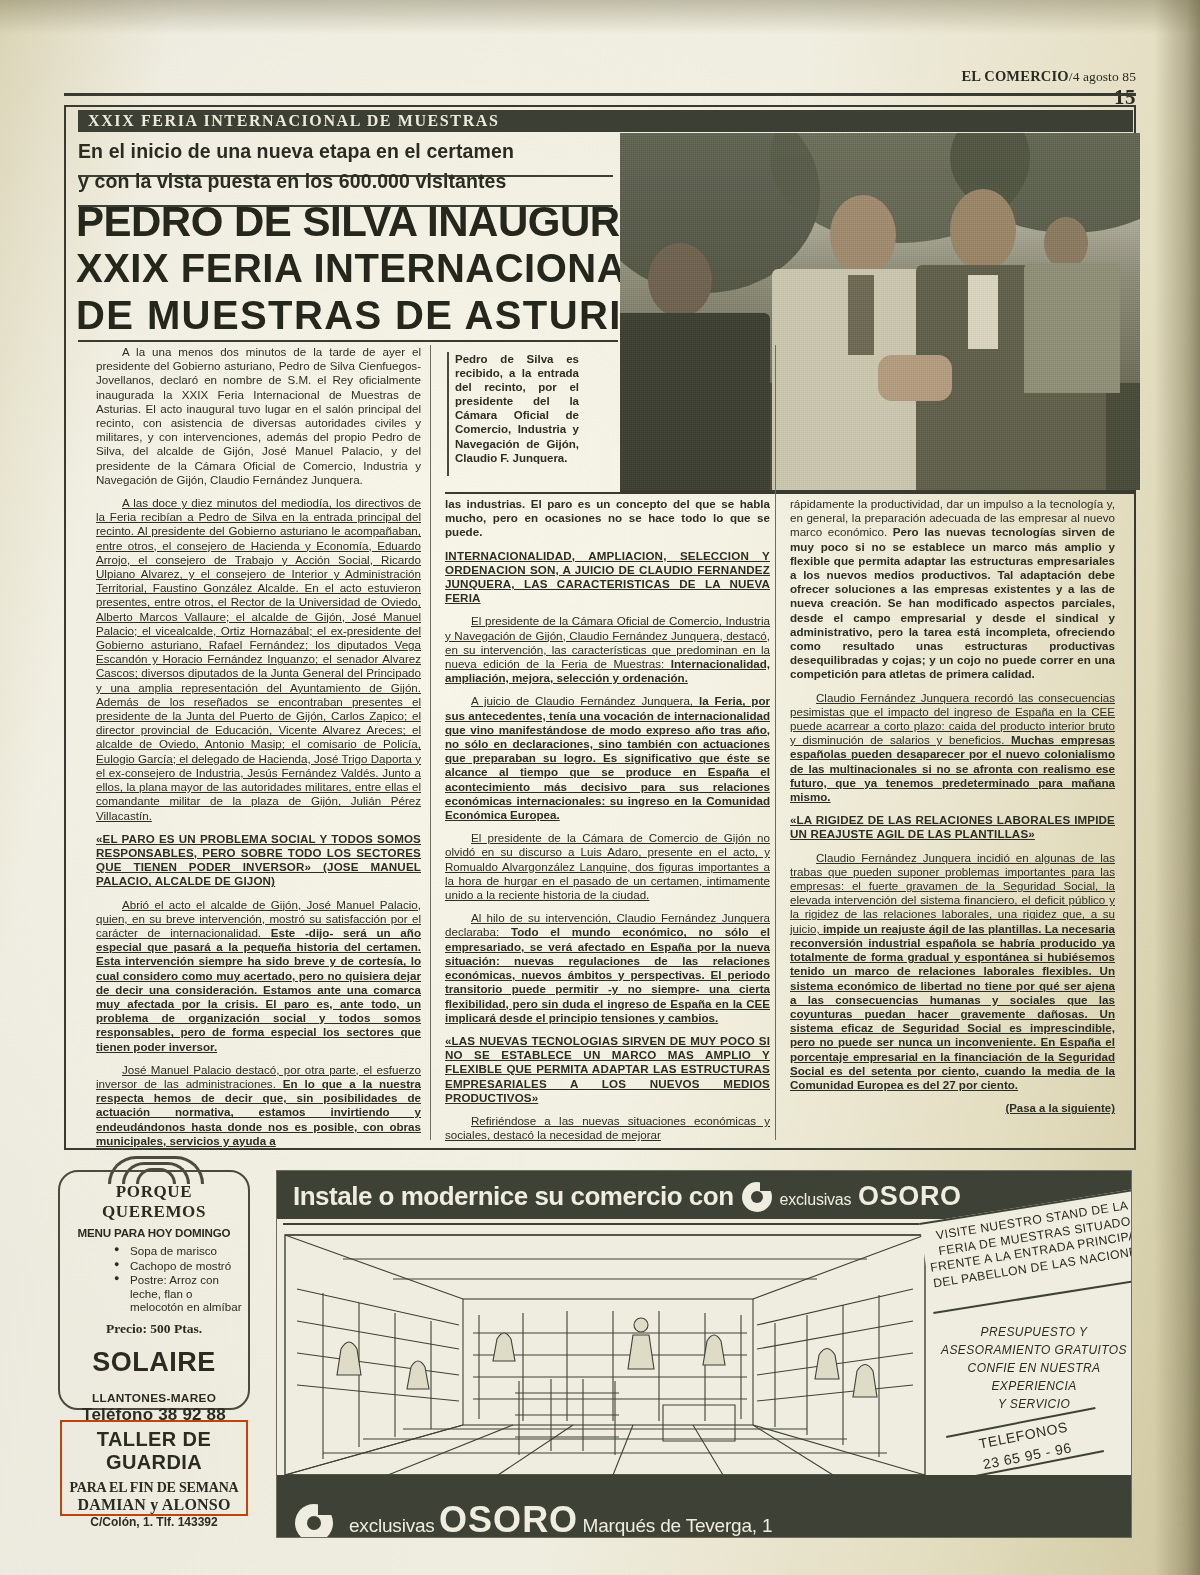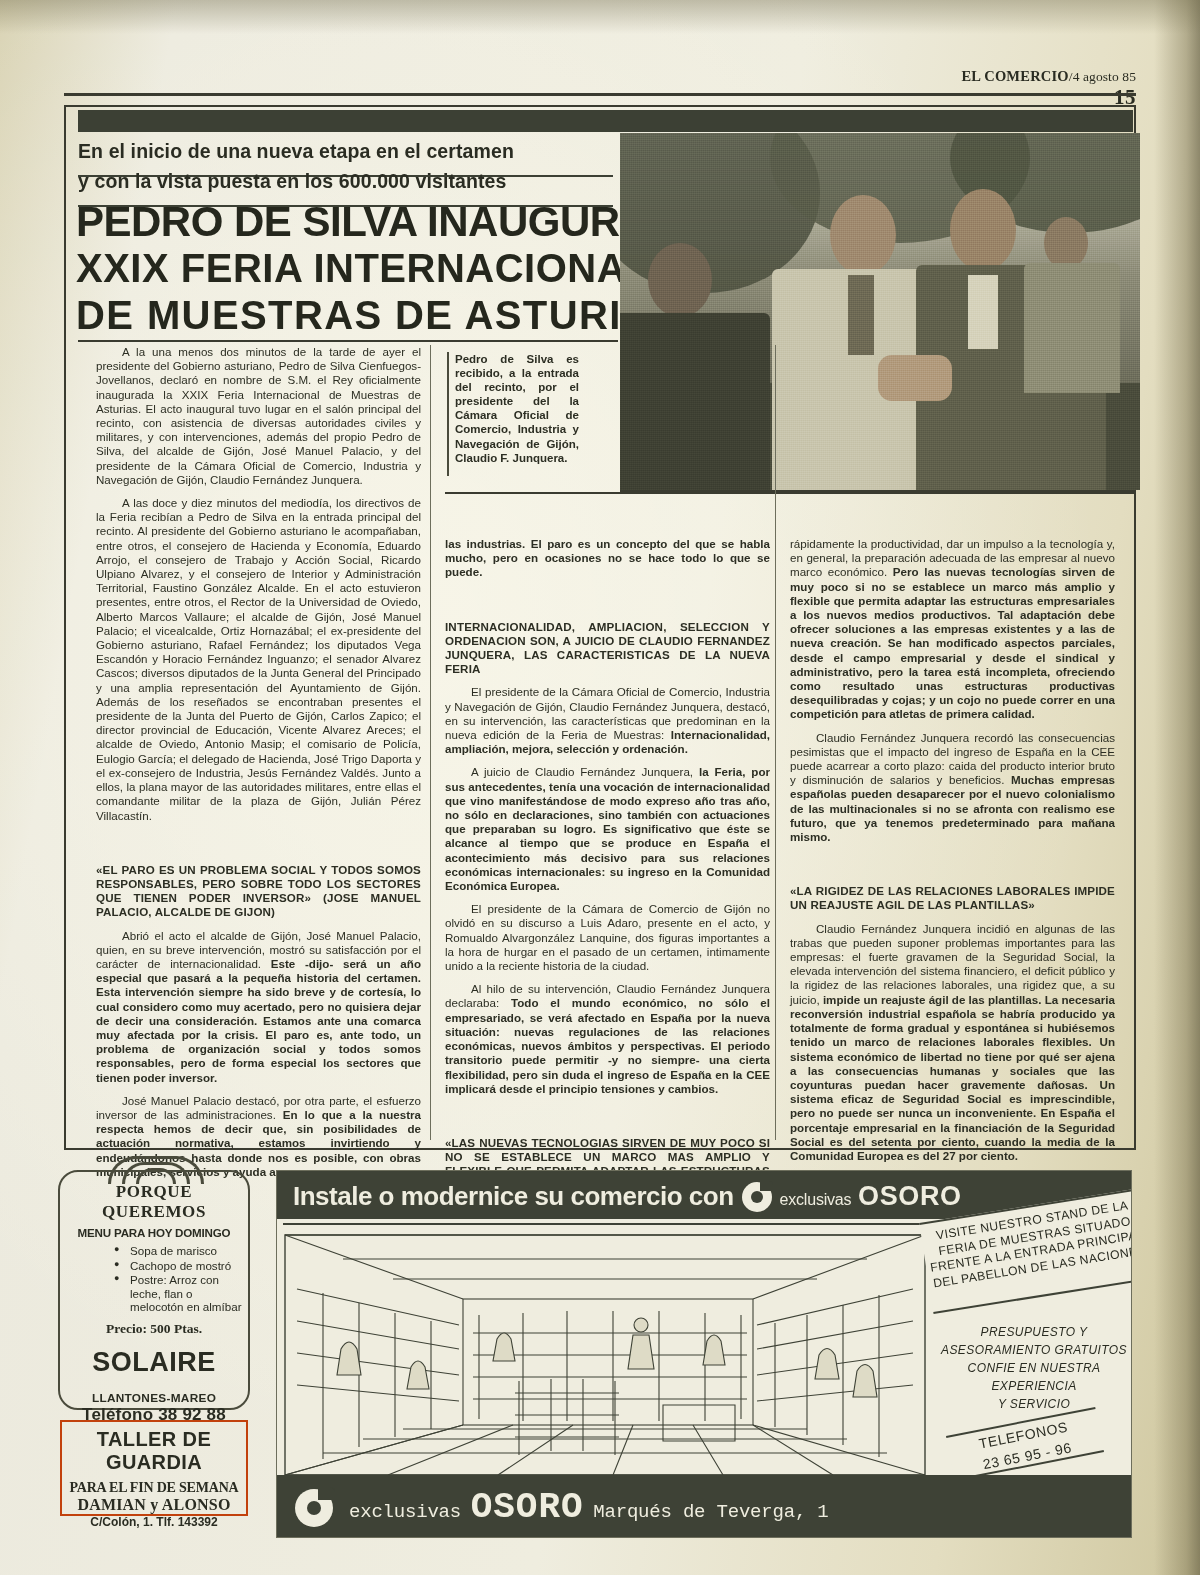--- a/index.html
+++ b/index.html
@@ -106,22 +106,22 @@
   .article-box{
     position:absolute; left:64px; top:345px; width:1072px; height:800px;
   }
   .col{
     position:absolute; top:0; width:325px;
     font-size:11.6px; line-height:14.2px;
     text-align:justify; color:#2c2e23;
     letter-spacing:0px;
   }
   .col p{ margin:0 0 0 0; text-indent:26px; }
-  .col p + p { margin-top:9px; }
-  .col p.noind{ text-indent:0;margin-top:40px; }
+  .col p + p { margin-top:9px;text-decoration:underline; }
+  .col p.noind{ text-indent:0; }
   .col-1{ left:32px; }
   .col-2{ left:381px; top:152px; }
   .col-3{ left:726px; top:152px; }
   .sep-v{
     position:absolute; top:0; width:1px; background:#6d6e5c;
   }
   b.bold{ font-weight:bold; }
   .subhead{
     font-weight:bold; font-size:11.6px; line-height:14.2px;
     letter-spacing:.15px; margin:12px 0 9px 0; text-align:justify; text-indent:0;
@@ -241,21 +241,21 @@
     transform:rotate(-11deg);
     border-top:2px solid #3e4236; border-bottom:2px solid #3e4236;
     background:#efeddf; text-align:center;
     font-size:14px; line-height:21px; letter-spacing:.6px; padding-top:2px;
   }
   .os-footer{
     position:absolute; left:0; bottom:0; width:856px; height:62px;
     background:#3e4236; color:#efeddf;
   }
   .os-foot-inner{
-    position:absolute; left:18px; top:12px; white-space:nowrap;font-family:Liberation Mono, monospace;
+    position:absolute; left:18px; top:24px; white-space:nowrap;
   }
   .os-logo2{
     display:inline-block; width:38px; height:38px; border-radius:50%;
     background:#efeddf; position:relative; vertical-align:-10px; margin-right:16px;
   }
   .os-logo2:after{
     content:""; position:absolute; left:12px; top:12px; width:14px; height:14px; border-radius:50%;
     background:#3e4236;
   }
   .os-logo2:before{
@@ -279,20 +279,21 @@
     <div class="page-no">15</div>
   </div>
   <div class="rule-top"></div>
 
   <div class="frame-top"></div>
   <div class="frame-left"></div>
   <div class="frame-right"></div>
   <div class="frame-bottom"></div>
 
   <div class="kicker"></div>
+  <div class="kicker-inner">XXIX FERIA INTERNACIONAL DE MUESTRAS</div>
 
   <div class="sub1">En el inicio de una nueva etapa en el certamen</div>
   <div class="sub2">y con la vista puesta en los 600.000 visitantes</div>
 
   <div class="headline">
     <div class="hl1">PEDRO DE SILVA INAUGURO LA</div>
     <div class="hl2">XXIX FERIA INTERNACIONAL</div>
     <div class="hl3">DE MUESTRAS DE ASTURIAS</div>
   </div>
 

